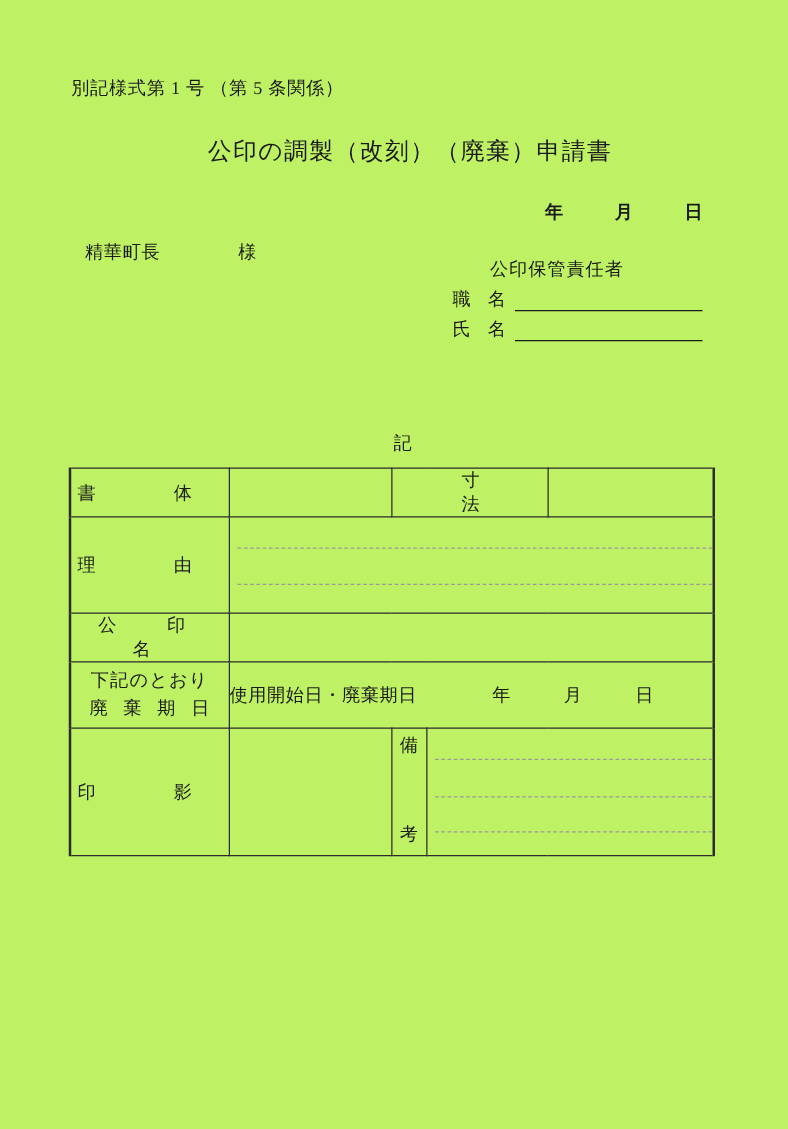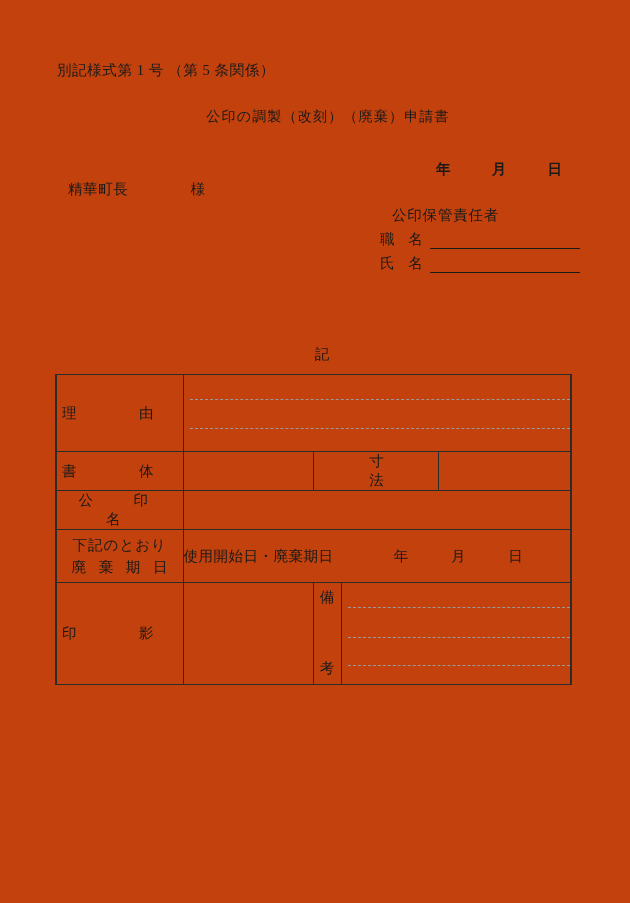--- a/index.html
+++ b/index.html
@@ -12,59 +12,59 @@
     height: 903px;
     position: relative;
     font-family: "Liberation Serif", "DejaVu Serif", serif;
     color: #1a1a1a;
     overflow: hidden;
   }
 
   .page {
     position: absolute;
     inset: 0;
-    background: #c2410c;
+    background: #bef264;
     padding-left: 40px;
   }
 
   
   .form-id {
     position: absolute;
     left: 57px;
     top: 61px;
     font-size: 14.5px;
     letter-spacing: 0.6px;
     white-space: nowrap;
   }
 
   .doc-title {
     position: absolute;
     left: 0;
     right: 0;
     top: 108px;
     text-align: center;
-    font-size: 14px;
+    font-size: 19px;
     letter-spacing: 1.2px;
     padding-left: 26px;
   }
 
   .date-line {
     position: absolute;
     right: 68px;
     top: 160px;
     font-size: 14.5px;
     white-space: nowrap;
     font-weight: bold;
   }
   .date-line .dspacer { display: inline-block; width: 34px; }
 
   .addressee {
     position: absolute;
     left: 68px;
-    top: 180px;
+    top: 192px;
     font-size: 14.5px;
     letter-spacing: 0.6px;
     white-space: nowrap;
   }
   .addressee .sama {
     display: inline-block;
     margin-left: 58px;
   }
 
   .signer-block {
@@ -80,21 +80,20 @@
   }
   .signer-row {
     margin-top: 5px;
     white-space: nowrap;
     display: flex;
     align-items: flex-end;
   }
   .signer-row .lbl {
     letter-spacing: 5px;
     padding-right: 2px;
-    margin-left: 18px;
   }
   .signer-row .rule {
     display: inline-block;
     width: 150px;
     border-bottom: 1.1px solid #1a1a1a;
     height: 15px;
   }
 
   
   .statement {
@@ -229,34 +228,34 @@
     <colgroup>
       <col style="width:127px">
       <col style="width:130px">
       <col style="width:28px">
       <col style="width:97px">
       <col style="width:133px">
     </colgroup>
     <tbody>
 
       <tr>
+        <td class="lbl-cell lbl-2 outer-l" style="height:29px">書　体</td>
+        <td></td>
+        <td class="lbl-cell lbl-2" colspan="2" style="letter-spacing:26px;padding-left:28px">寸　法</td>
+        <td class="outer-r"></td>
+      </tr>
+
+      <tr>
         <td class="lbl-cell lbl-2 outer-l" style="height:76px">理　由</td>
         <td class="outer-r" colspan="4">
           <div class="ruled" style="height:76px">
             <div class="dline" style="top:24px"></div>
             <div class="dline" style="top:53px"></div>
           </div>
         </td>
-      </tr>
-
-      <tr>
-        <td class="lbl-cell lbl-2 outer-l" style="height:29px">書　体</td>
-        <td></td>
-        <td class="lbl-cell lbl-2" colspan="2" style="letter-spacing:26px;padding-left:28px">寸　法</td>
-        <td class="outer-r"></td>
       </tr>
 
       <tr>
         <td class="lbl-cell lbl-3 outer-l" style="height:28px">公　印　名</td>
         <td class="outer-r" colspan="4"></td>
       </tr>
 
       <tr>
         <td class="lbl-cell lbl-stack outer-l" style="height:52px">
           <div class="r1">下記のとおり</div>

